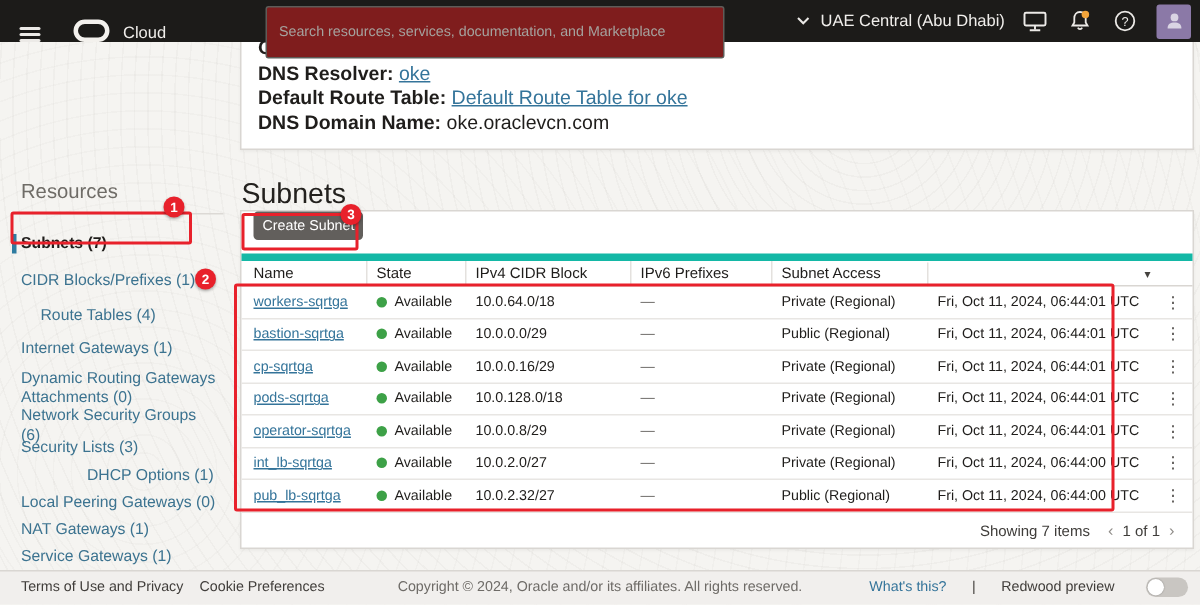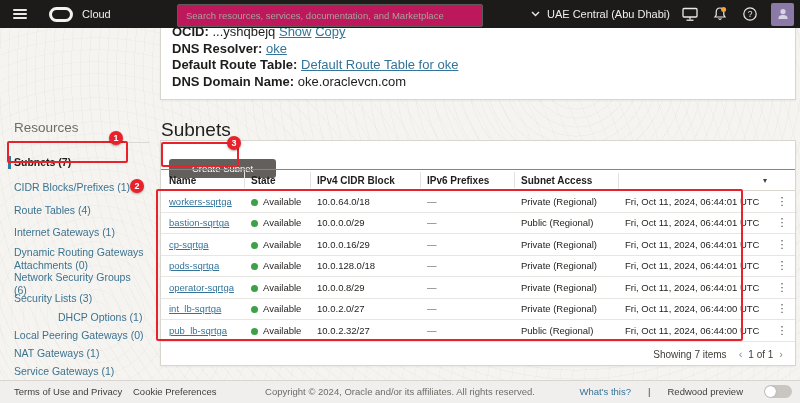--- a/index.html
+++ b/index.html
@@ -2,27 +2,27 @@
 <html><head>
 <meta charset="utf-8">
 <style>
   html,body{margin:0;padding:0}
   body{width:800px;height:403px;overflow:hidden;position:relative;
        font-family:"Liberation Sans","DejaVu Sans",sans-serif;background:#f5f4f1;color:#1f1d1b}
   body::after{content:"";position:absolute;inset:0;z-index:0;pointer-events:none;
        background-image:repeating-radial-gradient(circle at 72% 18%, rgba(128,122,114,.05) 0 1px, transparent 1px 9px),
                         repeating-radial-gradient(circle at 12% 78%, rgba(128,122,114,.04) 0 1px, transparent 1px 12px)}
   
-  .topbar{position:absolute;left:0;top:0;width:800px;height:28px;background:#1c1b19;z-index:5;display:flex;align-items:center}
+  .topbar{position:absolute;left:0;top:0;width:800px;height:28px;background:#1c1b19;z-index:5;display:flex;align-items:flex-end}
   .burger{width:14px;height:10px;margin-left:13px;display:flex;flex-direction:column;justify-content:space-between;cursor:pointer}
   .burger span{display:block;height:1.6px;background:#eceae7;border-radius:1px}
   .logo-oval{width:18px;height:9px;border:3px solid #f3f1ed;border-radius:9px;margin-left:22px}
   .brand{color:#f0eeeb;font-size:11px;margin-left:9px}
-  .search{position:absolute;left:177px;top:4px;width:306px;height:23px;box-sizing:border-box;
-          background:#be185d;border:1px solid #5e5c58;border-radius:2px;color:#c6c3bf;
+  .search{position:absolute;left:177px;top:4px;width:306px;height:35px;box-sizing:border-box;
+          background:#7f1d1d;border:1px solid #5e5c58;border-radius:2px;color:#c6c3bf;
           font-size:9.5px;padding:0 8px;font-family:inherit;outline:none}
   .search::placeholder{color:#a5a29e}
   .region{position:absolute;left:531px;top:0;height:28px;display:flex;align-items:center;gap:7px;color:#f0eeeb;font-size:11px;cursor:pointer}
   .hicons{position:absolute;right:6px;top:0;height:28px;display:flex;align-items:center;gap:13px}
   .hic{width:17px;height:17px;display:flex;align-items:center;justify-content:center;cursor:pointer}
   .avatar{width:23px;height:23px;border-radius:2px;background:#8b79a7;display:flex;align-items:center;justify-content:center;cursor:pointer}
   
   .vcn{position:absolute;left:160px;top:28px;width:636px;height:72px;box-sizing:border-box;z-index:2;
        background:#fff;border:1px solid #d9d6d2;border-top:none;overflow:hidden;padding-left:11px;
        box-shadow:0 1px 2px rgba(0,0,0,.05)}
@@ -34,25 +34,25 @@
   .sidebar{position:absolute;left:0;top:10px;width:155px;height:375px;z-index:1}
   .res-title{position:absolute;left:14px;top:110px;font-size:13.5px;color:#6f6c67}
   .res-divider{position:absolute;left:8px;top:132px;width:141px;height:1px;background:#dcd9d5}
   .res-item{position:absolute;left:14px;width:132px;font-size:10.5px;line-height:12.5px;color:#3c7390;cursor:pointer}
   .res-item.selected{color:#1f1d1b;font-weight:bold}
   .res-item.selected::before{content:"";position:absolute;left:-6px;top:0;width:3px;height:13px;background:#2e7ba0}
   
   .page-title{position:absolute;left:161px;top:106px;font-size:19px;font-weight:400;color:#23211e;z-index:1}
   .panel{position:absolute;left:160px;top:140px;width:636px;height:226px;box-sizing:border-box;z-index:2;
          background:#fff;border:1px solid #d9d6d2;box-shadow:0 1px 2px rgba(0,0,0,.05)}
-  .btn-create{position:absolute;left:8px;top:18px;background:#625f5c;color:#fff;border:none;border-radius:3px;
-              font-size:9.5px;font-family:inherit;padding:4px 23px;cursor:pointer}
+  .btn-create{position:absolute;left:8px;top:0;background:#625f5c;color:#fff;border:none;border-radius:3px;
+              font-size:9.5px;font-family:inherit;padding:4px 6px;cursor:pointer}
   .thead,.trow{display:grid;grid-template-columns:82px 66px 110px 94px 104px 146px 22px;padding-left:8px;align-items:center}
-  .thead{position:absolute;left:0;top:28px;right:0;height:22px;border-top:1px solid #14b8a6;border-bottom:1px solid #d9d6d2;
-         font-size:10px;font-weight:bold;color:#1f1d1b;box-sizing:border-box}
+  .thead{position:absolute;left:0;top:28px;right:0;height:22px;border-top:5px solid #14b8a6;border-bottom:1px solid #d9d6d2;
+         font-size:10px;font-weight:normal;color:#1f1d1b;box-sizing:border-box}
   .thead span{position:relative}
   .thead span + span::before{content:"";position:absolute;left:-7px;top:-3px;height:16px;width:1px;background:#e4e1de}
   .sortcaret{color:#45423f;font-size:8px;text-align:right;padding-right:4px}
   .tbody{position:absolute;left:0;top:50px;right:0}
   .trow{height:21.5px;border-bottom:1px solid #e8e6e3;font-size:9.5px;color:#1f1d1b;box-sizing:border-box}
   .trow a{color:#34749a;text-decoration:underline;cursor:pointer}
   .dot{display:inline-block;width:7px;height:7px;border-radius:50%;background:#3da147;margin-right:5px;vertical-align:-1px}
   .dim{color:#6b6865}
   .actions{color:#504d4a;text-align:center;cursor:pointer;font-size:11px}
   .pagination{position:absolute;right:12px;bottom:5px;display:flex;align-items:center;gap:12px;font-size:10px;color:#3f3d3a}
@@ -148,21 +148,21 @@
 </div>
 
 <div class="sidebar">
   <div class="res-title">Resources</div>
   <div class="res-divider"></div>
   <div id="res-list">
   <div class="res-item selected" style="top: 146px;">Subnets (7)</div>
 
   <div class="res-item" style="top: 171px;">CIDR Blocks/Prefixes (1)</div>
 
-  <div class="res-item" style="top: 194px;">Route Tables (4)</div>
+  <div class="res-item" style="top: 194px; margin-left: 13px;">Route Tables (4)</div>
 
   <div class="res-item" style="top: 216px;">Internet Gateways (1)</div>
 
   <div class="res-item" style="top: 236px;">Dynamic Routing Gateways Attachments (0)</div>
 
   <div class="res-item" style="top: 261px;">Network Security Groups (6)</div>
 
   <div class="res-item" style="top: 282px;">Security Lists (3)</div>
 
   <div class="res-item" style="top: 301px; padding-left: 44px;">DHCP Options (1)</div>

